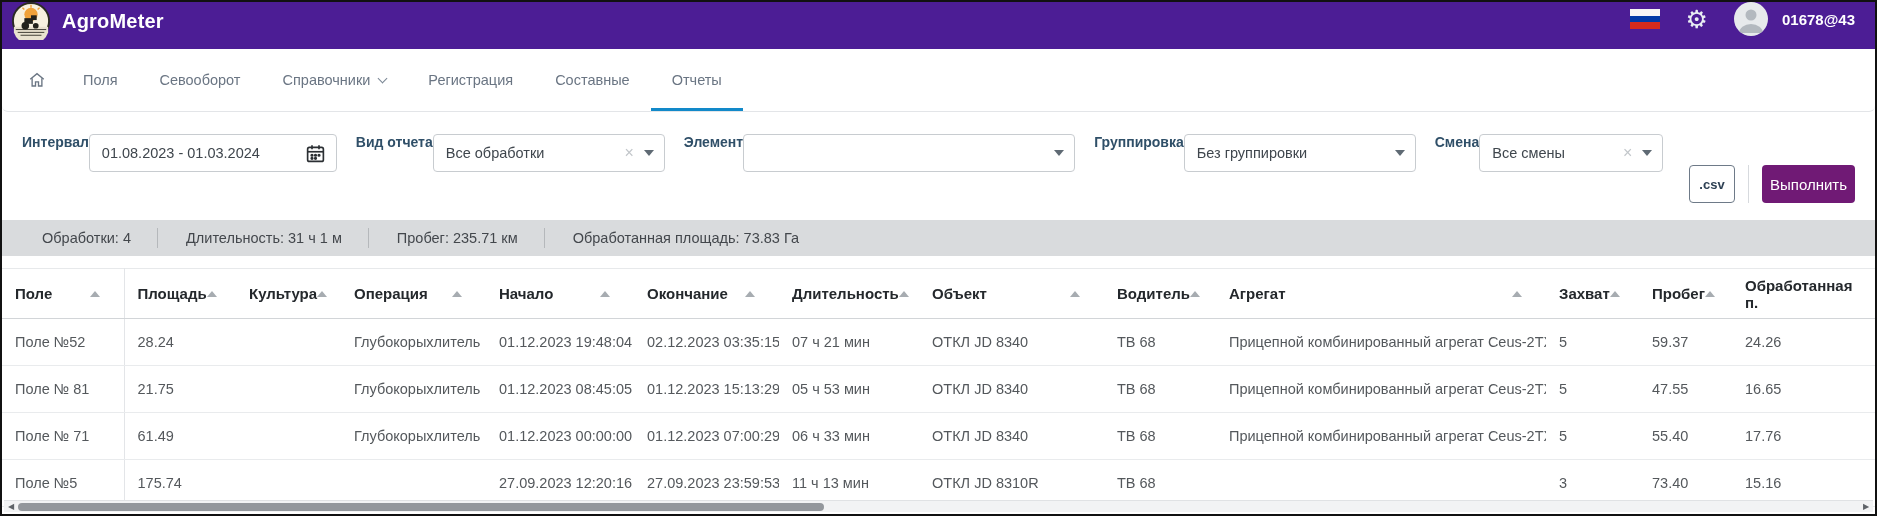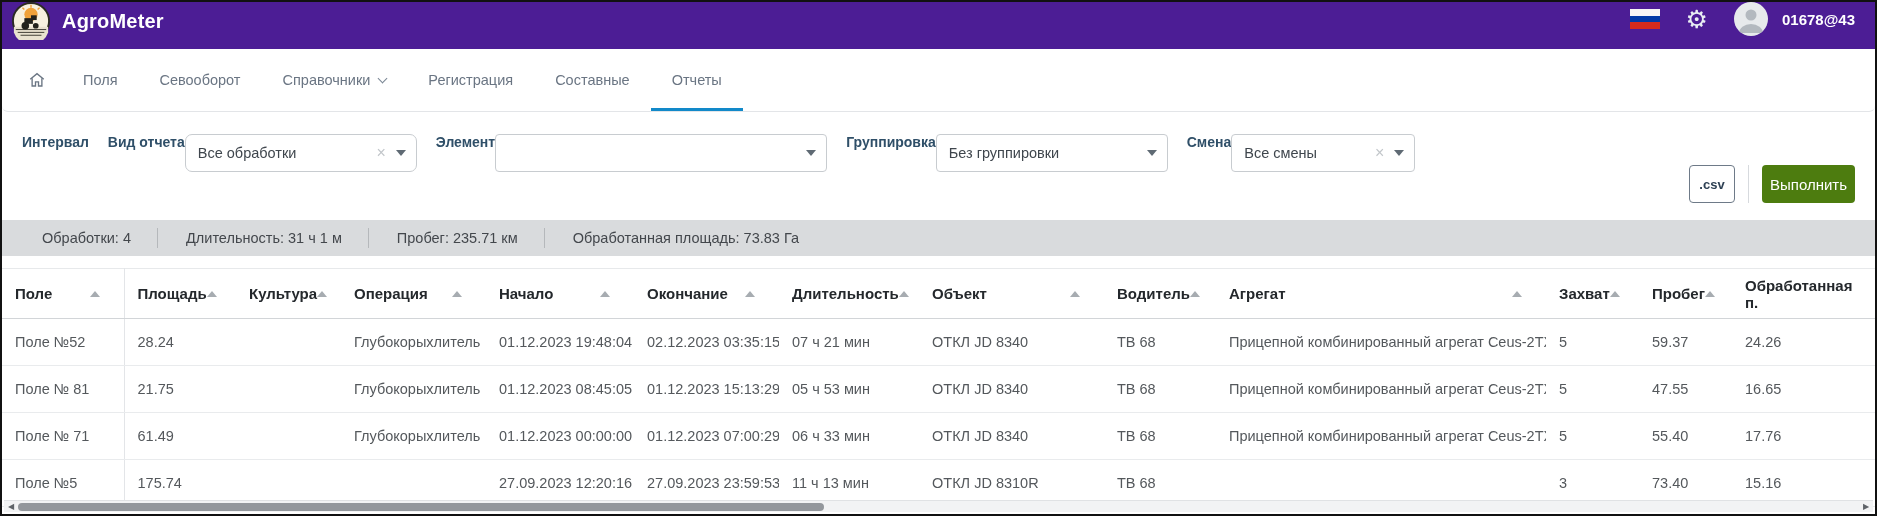--- a/index.html
+++ b/index.html
@@ -27,30 +27,30 @@
   .tab.home { padding:0 16px; }
   .tab.active::after { content:""; position:absolute; left:0; right:0; bottom:0; height:3px; background:#1289c9; }
   .chev { width:7px; height:7px; border-right:1.5px solid #7a8694; border-bottom:1.5px solid #7a8694; transform:rotate(45deg); margin:-3px 0 0 9px; }
 
   
   .filters { height:108px; padding:22px 0 0 20px; position:relative; }
   .fgroup { display:inline-flex; flex-direction:row; vertical-align:top; margin-right:19px; }
   .flabel { font-size:14px; font-weight:700; color:#2f4f68; margin-bottom:10px; }
   .fcontrol { height:38px; border:1px solid #c8ccd0; border-radius:4px; background:#fff; display:flex; align-items:center; padding:0 10px 0 12px; font-size:14.5px; color:#3f464d; cursor:pointer; }
   .fcontrol .val { flex:1; white-space:nowrap; overflow:hidden; }
-  .f-interval { width:248px; } .f-report-type { width:232px;border-radius:7px; } .f-element { width:332px; }
+  .f-interval { width:248px; } .f-report-type { width:232px; } .f-element { width:332px; }
   .f-grouping { width:232px; } .f-shift { width:184px; }
   .clear { color:#c2c6ca; font-size:16px; margin-right:10px; line-height:1; }
   .caret { width:0; height:0; border-left:5px solid transparent; border-right:5px solid transparent; border-top:6px solid #5f6a74; }
   .calendar-btn { margin-left:auto; display:flex; align-items:center; }
   .fi-input { border:none; outline:none; font-size:14.5px; color:#3f464d; flex:1; font-family:inherit; background:transparent; }
   .actions { position:absolute; top:53px; right:20px; height:38px; display:flex; align-items:center; }
   .csv-btn { width:46px; height:38px; border:1px solid #6e7a88; border-radius:4px; background:#fff; color:#2e4154; font-size:13px; font-weight:600; cursor:pointer; font-family:inherit; }
   .act-divider { width:1px; height:38px; background:#d7dade; margin:0 13px; }
-  .run-btn { width:93px; height:38px; border:none; border-radius:4px; background:#4d7c0f; color:#fff; font-size:15px; cursor:pointer; font-family:inherit; }
+  .run-btn { width:93px; height:38px; border:none; border-radius:4px; background:#701a75; color:#fff; font-size:15px; cursor:pointer; font-family:inherit; }
 
   
   .summary { height:36px; background:#d9dbdd; display:flex; align-items:center; padding-left:12px;text-align:right; }
   .sum-item { font-size:14.5px; color:#43474c; padding:0 26px 0 28px; border-right:1px solid #b5b8bb; line-height:20px; }
   .sum-item:last-child { border-right:none; }
 
   
   .table-wrap { margin-top:12px; }
   table { border-collapse:collapse; table-layout:fixed; width:1873px; }
   thead th { height:50px; text-align:left; font-size:15px; font-weight:700; color:#24282c; border-top:1px solid #e7e9eb; border-bottom:1px solid #d2d5d8; padding:0; cursor:pointer; }
@@ -136,20 +136,36 @@
         </div>
         <div class="tab active">
           <span>Отчеты</span>
         </div>
       </div>
   </nav>
 
   <section class="filters">
     <div id="filter-groups" style="display:inline-block;"><div class="fgroup">
           <div class="flabel">Интервал</div>
+          <div class="fcontrol f-interval">
+            <input class="fi-input" value="01.08.2023 - 01.03.2024" style="">
+            <span class="calendar-btn">
+              <svg width="21" height="21" viewBox="0 0 24 24" fill="none" stroke="#2b2f33" stroke-width="1.9">
+                <rect x="3" y="5" width="18" height="16" rx="2"></rect>
+                <line x1="8" y1="2.5" x2="8" y2="7"></line>
+                <line x1="16" y1="2.5" x2="16" y2="7"></line>
+                <line x1="3" y1="10" x2="21" y2="10"></line>
+                <circle cx="8" cy="14" r="0.9" fill="#2b2f33"></circle>
+                <circle cx="12" cy="14" r="0.9" fill="#2b2f33"></circle>
+                <circle cx="16" cy="14" r="0.9" fill="#2b2f33"></circle>
+                <circle cx="8" cy="17.5" r="0.9" fill="#2b2f33"></circle>
+                <circle cx="12" cy="17.5" r="0.9" fill="#2b2f33"></circle>
+              </svg>
+            </span>
+          </div>
         </div><div class="fgroup">
           <div class="flabel">Вид отчета</div>
           <div class="fcontrol f-report-type">
             <span class="val">Все обработки</span>
             <span class="clear">×</span>
             <span class="caret"></span>
           </div>
         </div><div class="fgroup">
           <div class="flabel">Элемент</div>
           <div class="fcontrol f-element">

